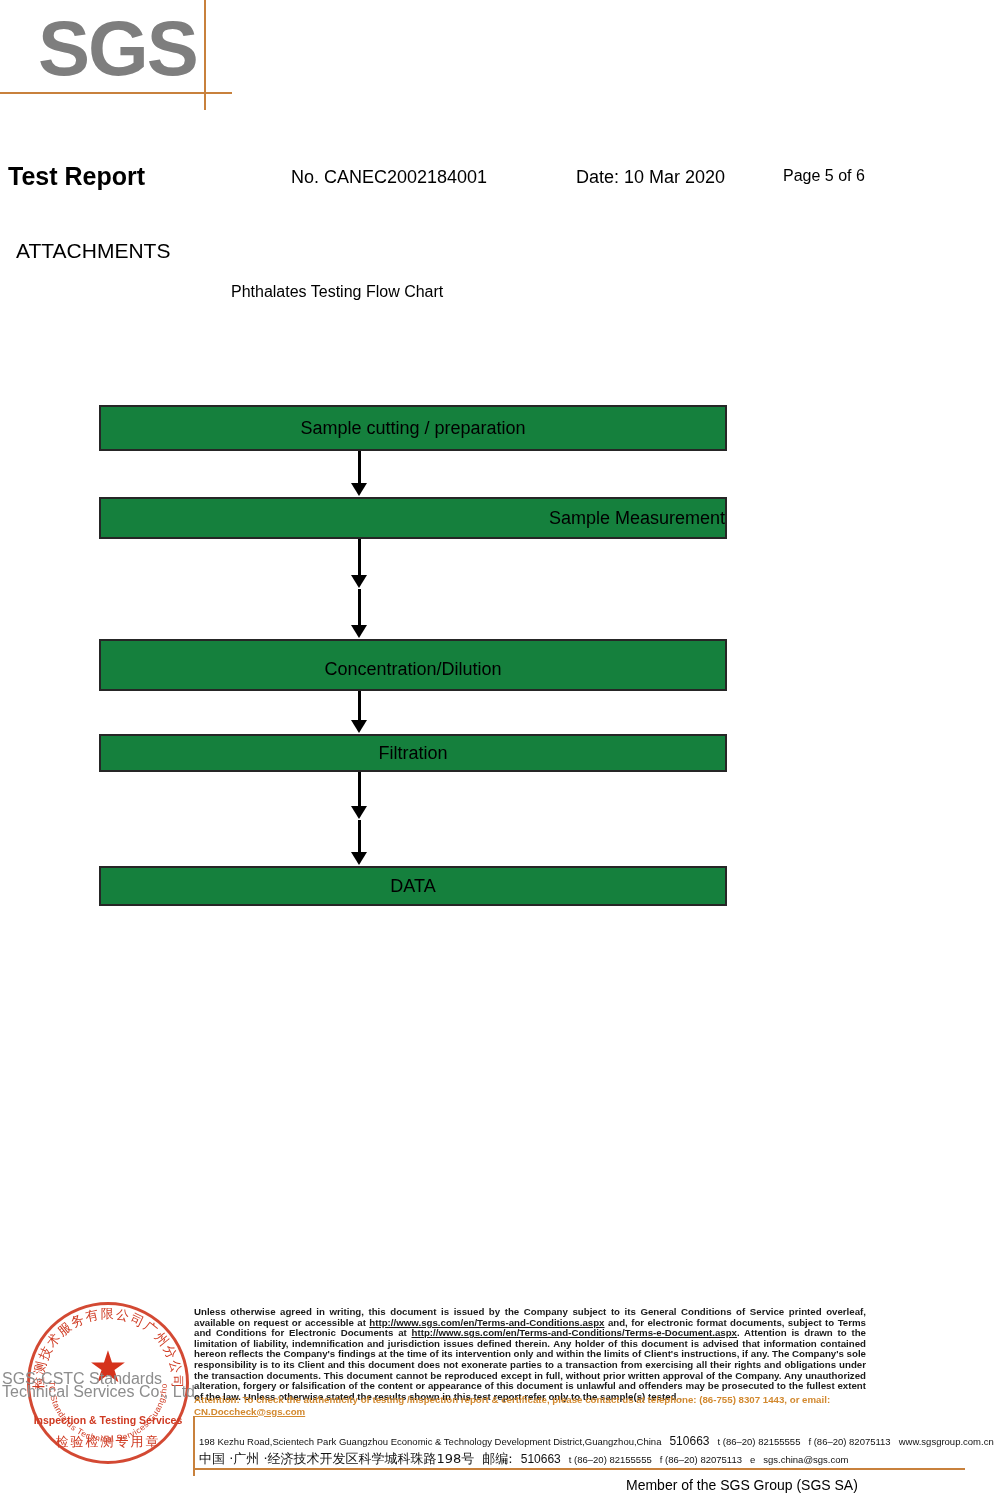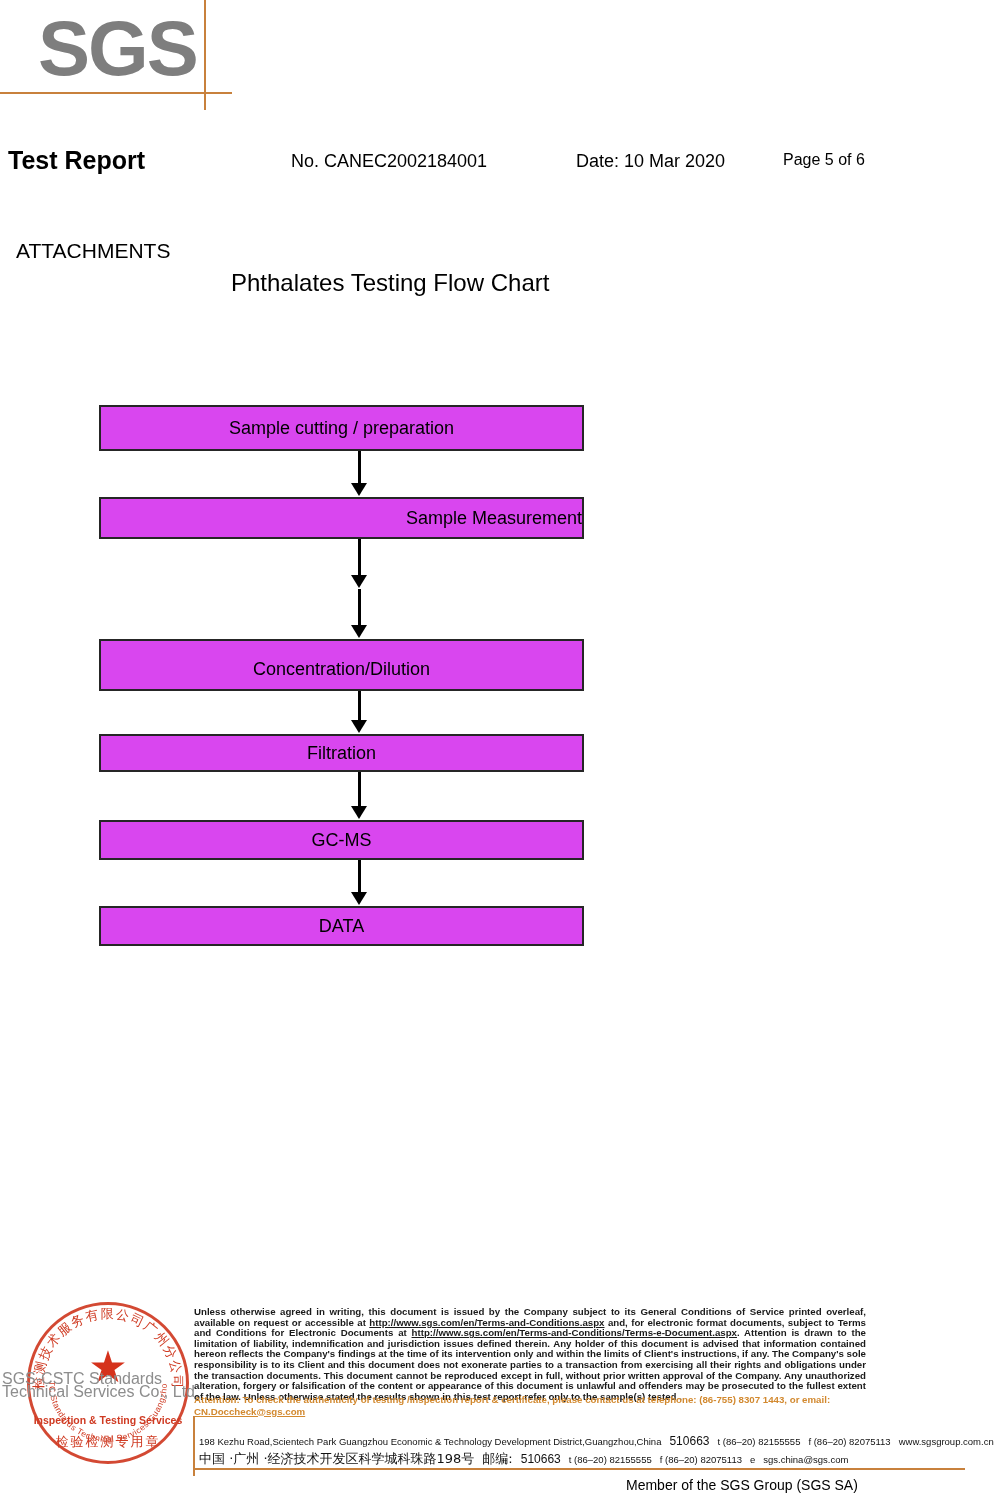--- a/index.html
+++ b/index.html
@@ -49,21 +49,21 @@
     top: 0px;
     width: 2px;
     height: 110px;
     background: #c8813c;
   }
 
   
   #report-header {
     position: absolute;
     left: 0px;
-    top: 146px;
+    top: 162px;
     width: 1000px;
     height: 34px;
   }
   #report-header .rh-title {
     position: absolute;
     left: 8px;
     top: 0px;
     font-size: 25px;
     font-weight: bold;
     white-space: nowrap;
@@ -94,38 +94,38 @@
   #attachments-heading {
     position: absolute;
     left: 16px;
     top: 239px;
     font-size: 21px;
     white-space: nowrap;
   }
   #flowchart-title {
     position: absolute;
     left: 231px;
-    top: 269px;
-    font-size: 24px;
+    top: 283px;
+    font-size: 16px;
     white-space: nowrap;
   }
 
   
   #flowchart {
     position: absolute;
     left: 99px;
     top: 405px;
     width: 521px;
   }
   .flow-step {
     position: relative;
-    width: 485px;
+    width: 628px;
     box-sizing: border-box;
     border: 2px solid #262626;
-    background: #d946ef;
+    background: #15803d;
     display: flex;
     align-items: center;
     justify-content: center;
   }
   .flow-step .step-label {
     font-size: 18px;
     color: #000000;
     white-space: nowrap;
   }
   .flow-arrow {
@@ -364,23 +364,20 @@
   </div>
 
   <div class="flow-step" style="height:38px;">
     <span class="step-label">Filtration</span>
   </div>
   <div class="flow-arrow" style="height:48px;">
     <div class="arrow-shaft" style="height:38px;"></div>
     <div class="arrow-head" style="top:34px;"></div>
   </div>
 
-  <div class="flow-step" style="height:40px;">
-    <span class="step-label">GC-MS</span>
-  </div>
   <div class="flow-arrow" style="height:46px;">
     <div class="arrow-shaft" style="height:36px;"></div>
     <div class="arrow-head" style="top:32px;"></div>
   </div>
 
   <div class="flow-step" style="height:40px;">
     <span class="step-label">DATA</span>
   </div>
 
 </div>

